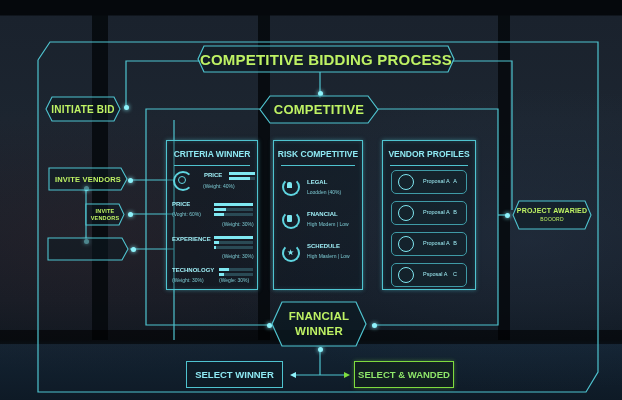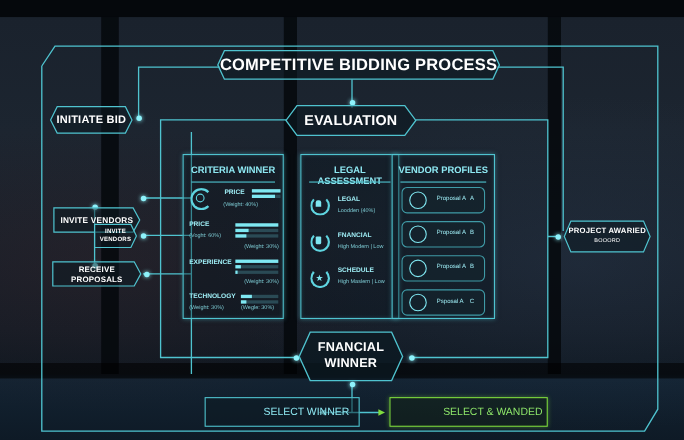--- a/index.html
+++ b/index.html
@@ -4,36 +4,36 @@
 <style>
   html,body{margin:0;padding:0;}
   body{width:622px;height:400px;overflow:hidden;background:#0c121a;font-family:"Liberation Sans",sans-serif;position:relative;}
   .bg{position:absolute;inset:0;background:
     radial-gradient(ellipse at 15% 60%, rgba(90,40,40,0.18), transparent 40%),
     radial-gradient(ellipse at 85% 60%, rgba(60,80,110,0.22), transparent 45%),
     linear-gradient(180deg,#05080c 0px,#05080c 15px,#1a222d 16px,#1c2530 120px,#141c26 300px,#0f1821 340px,#132332 345px,#0e1a26 400px);}
   .pillar{position:absolute;top:15px;height:325px;background:rgba(5,8,12,0.85);}
   .floorline{position:absolute;left:0;right:0;top:330px;height:14px;background:rgba(0,0,0,0.55);}
   .dot{position:absolute;width:5px;height:5px;border-radius:50%;background:#8ef2fb;box-shadow:0 0 4px #8ef2fb;}
-  .hex{position:absolute;display:flex;align-items:center;justify-content:center;text-align:center;color:#ffffff;font-weight:bold;letter-spacing:0.2px;}
+  .hex{position:absolute;display:flex;align-items:center;justify-content:center;text-align:center;color:#bef264;font-weight:bold;letter-spacing:0.2px;}
   .hex svg{position:absolute;inset:0;width:100%;height:100%;overflow:visible;}
   .hex span{position:relative;}
   .panel{position:absolute;border:1.5px solid #4fc3cf;box-shadow:0 0 4px rgba(79,195,207,0.5), inset 0 0 4px rgba(79,195,207,0.2);background:rgba(10,20,28,0.35);}
   .panel-title{position:absolute;left:0;right:0;top:8px;text-align:center;font-size:8.5px;font-weight:bold;color:#8ee8f2;}
   .panel-rule{position:absolute;left:7px;right:7px;top:24px;height:1px;background:#4fc3cf;}
   .lbl{position:absolute;font-size:6px;font-weight:bold;color:#9feef6;}
   .sub{position:absolute;font-size:5px;color:#7cc9d2;white-space:nowrap;}
   .bar{position:absolute;height:3px;background:#2a4a55;}
   .bar i{position:absolute;left:0;top:0;bottom:0;background:#7fe8f2;display:block;}
   .ring{position:absolute;border-radius:50%;border:2px solid #5fd5e0;}
   .vrow{position:absolute;left:8px;right:8px;height:22px;border:1px solid #3f9aa6;border-radius:5px;background:rgba(20,40,48,0.4);}
   .vrow .av{position:absolute;left:6px;top:3px;width:14px;height:14px;border-radius:50%;border:1px solid #7fe6f0;}
   .vrow .nm{position:absolute;left:31px;top:7px;font-size:5.5px;color:#9feef6;}
   .vrow .lt{position:absolute;right:9px;top:7px;font-size:5.5px;color:#9feef6;}
-  .rect-btn{position:absolute;display:flex;align-items:center;justify-content:center;font-weight:normal;font-size:9.5px;padding-left:44px;}
+  .rect-btn{position:absolute;display:flex;align-items:center;justify-content:center;font-weight:bold;font-size:9.5px;}
 </style>
 </head>
 <body>
 
 <div class="bg"></div>
 <div class="pillar" style="left:92px;width:16px;"></div>
 <div class="pillar" style="left:258px;width:12px;"></div>
 <div class="pillar" style="left:498px;width:12px;"></div>
 <div class="floorline"></div>
 
@@ -76,50 +76,49 @@
   <svg viewBox="0 0 256 26" preserveAspectRatio="none">
       <polygon points="6,0 250,0 256,13 250,26 6,26 0,13" fill="rgba(12,25,34,0.5)" stroke="#4fc3cf" stroke-width="1.2"></polygon>
     </svg>
   <span>COMPETITIVE BIDDING PROCESS</span>
 </div>
 
 <div class="hex" style="left:260px;top:96px;width:118px;height:27px;font-size:13px;">
   <svg viewBox="0 0 118 27" preserveAspectRatio="none">
       <polygon points="10,0 108,0 118,13.5 108,27 10,27 0,13.5" fill="rgba(12,25,34,0.6)" stroke="#4fc3cf" stroke-width="1.2"></polygon>
     </svg>
-  <span>EVALUATION</span>
+  <span>COMPETITIVE</span>
 </div>
 
 <div class="hex" style="left:46px;top:97px;width:74px;height:24px;font-size:10px;">
   <svg viewBox="0 0 74 24" preserveAspectRatio="none">
       <polygon points="6,0 68,0 74,12 68,24 6,24 0,12" fill="rgba(12,25,34,0.5)" stroke="#4fc3cf" stroke-width="1.1"></polygon>
     </svg>
   <span>INITIATE BID</span>
 </div>
 
-<div class="hex" style="left:49px;top:168px;width:78px;height:22px;font-size:7.5px;margin-top:21px;">
+<div class="hex" style="left:49px;top:168px;width:78px;height:22px;font-size:7.5px;">
   <svg viewBox="0 0 78 22" preserveAspectRatio="none">
       <polygon points="0,0 72,0 78,11 72,22 0,22" fill="rgba(12,25,34,0.5)" stroke="#4fc3cf" stroke-width="1.1"></polygon>
     </svg>
   <span>INVITE VENDORS</span>
 </div>
 
 <div class="hex" style="left:86px;top:204px;width:38px;height:21px;font-size:5.5px;line-height:6.5px;flex-direction:column;">
   <svg viewBox="0 0 38 21" preserveAspectRatio="none">
       <polygon points="0,0 33,0 38,10.5 33,21 0,21" fill="rgba(12,25,34,0.5)" stroke="#4fc3cf" stroke-width="1.1"></polygon>
     </svg>
   <span>INVITE</span>
   <span>VENDORS</span>
 </div>
 
 <div class="hex" style="left:48px;top:238px;width:80px;height:22px;font-size:7.2px;">
   <svg viewBox="0 0 80 22" preserveAspectRatio="none">
       <polygon points="0,0 74,0 80,11 74,22 0,22" fill="rgba(12,25,34,0.5)" stroke="#4fc3cf" stroke-width="1.1"></polygon>
     </svg>
-  <span>RECEIVE PROPOSALS</span>
 </div>
 
 <div class="hex" style="left:513px;top:201px;width:78px;height:28px;font-size:7px;flex-direction:column;line-height:9px;">
   <svg viewBox="0 0 78 28" preserveAspectRatio="none">
       <polygon points="6,0 72,0 78,14 72,28 6,28 0,14" fill="rgba(12,25,34,0.5)" stroke="#4fc3cf" stroke-width="1.1"></polygon>
     </svg>
   <span>PROJECT AWARIED</span>
   <span style="font-size:5px;font-weight:normal;">BOOORD</span>
 </div>
 
@@ -167,40 +166,40 @@
   <div class="bar" style="left:52px;top:127px;width:34px;">
       <i style="width:30%"></i>
     </div>
   <div class="bar" style="left:52px;top:132px;width:34px;">
       <i style="width:15%"></i>
     </div>
   <div class="sub" style="left:52px;top:136px;">(Wegle: 30%)</div>
 </div>
 
 <div class="panel" style="left:273px;top:140px;width:88px;height:148px;">
-  <div class="panel-title">LEGAL ASSESSMENT</div>
+  <div class="panel-title">RISK COMPETITIVE</div>
   <div class="panel-rule"></div>
 
   <div class="ring" style="left:8px;top:37px;width:14px;height:14px;border-top-color:transparent;"></div>
   <div style="position:absolute;left:13px;top:41px;width:5px;height:6px;background:#7fe6f0;border-radius:2px 2px 0 0;"></div>
   <div class="lbl" style="left:33px;top:38px;">LEGAL</div>
   <div class="sub" style="left:33px;top:48px;">Loodden (40%)</div>
 
   <div class="ring" style="left:8px;top:70px;width:14px;height:14px;border-top-color:transparent;"></div>
   <div style="position:absolute;left:13px;top:74px;width:5px;height:7px;background:#7fe6f0;border-radius:1px;"></div>
   <div class="lbl" style="left:33px;top:70px;">FNANCIAL</div>
   <div class="sub" style="left:33px;top:80px;">High Modem | Low</div>
 
   <div class="ring" style="left:8px;top:103px;width:14px;height:14px;border-top-color:transparent;"></div>
   <div style="position:absolute;left:11px;top:103px;width:11px;text-align:center;font-size:8px;color:#7fe6f0;line-height:18px;">★</div>
   <div class="lbl" style="left:33px;top:102px;">SCHEDULE</div>
   <div class="sub" style="left:33px;top:112px;">High Maslern | Low</div>
 </div>
 
-<div class="panel" style="left:356px;top:140px;width:92px;height:148px;">
+<div class="panel" style="left:382px;top:140px;width:92px;height:148px;">
   <div class="panel-title">VENDOR PROFILES</div>
   <div class="panel-rule"></div>
   <div class="vrow" style="top:29px;">
     <div class="av"></div>
     <div class="nm">Proposal A</div>
     <div class="lt">A</div>
   </div>
   <div class="vrow" style="top:60px;">
     <div class="av"></div>
     <div class="nm">Proposal A</div>

